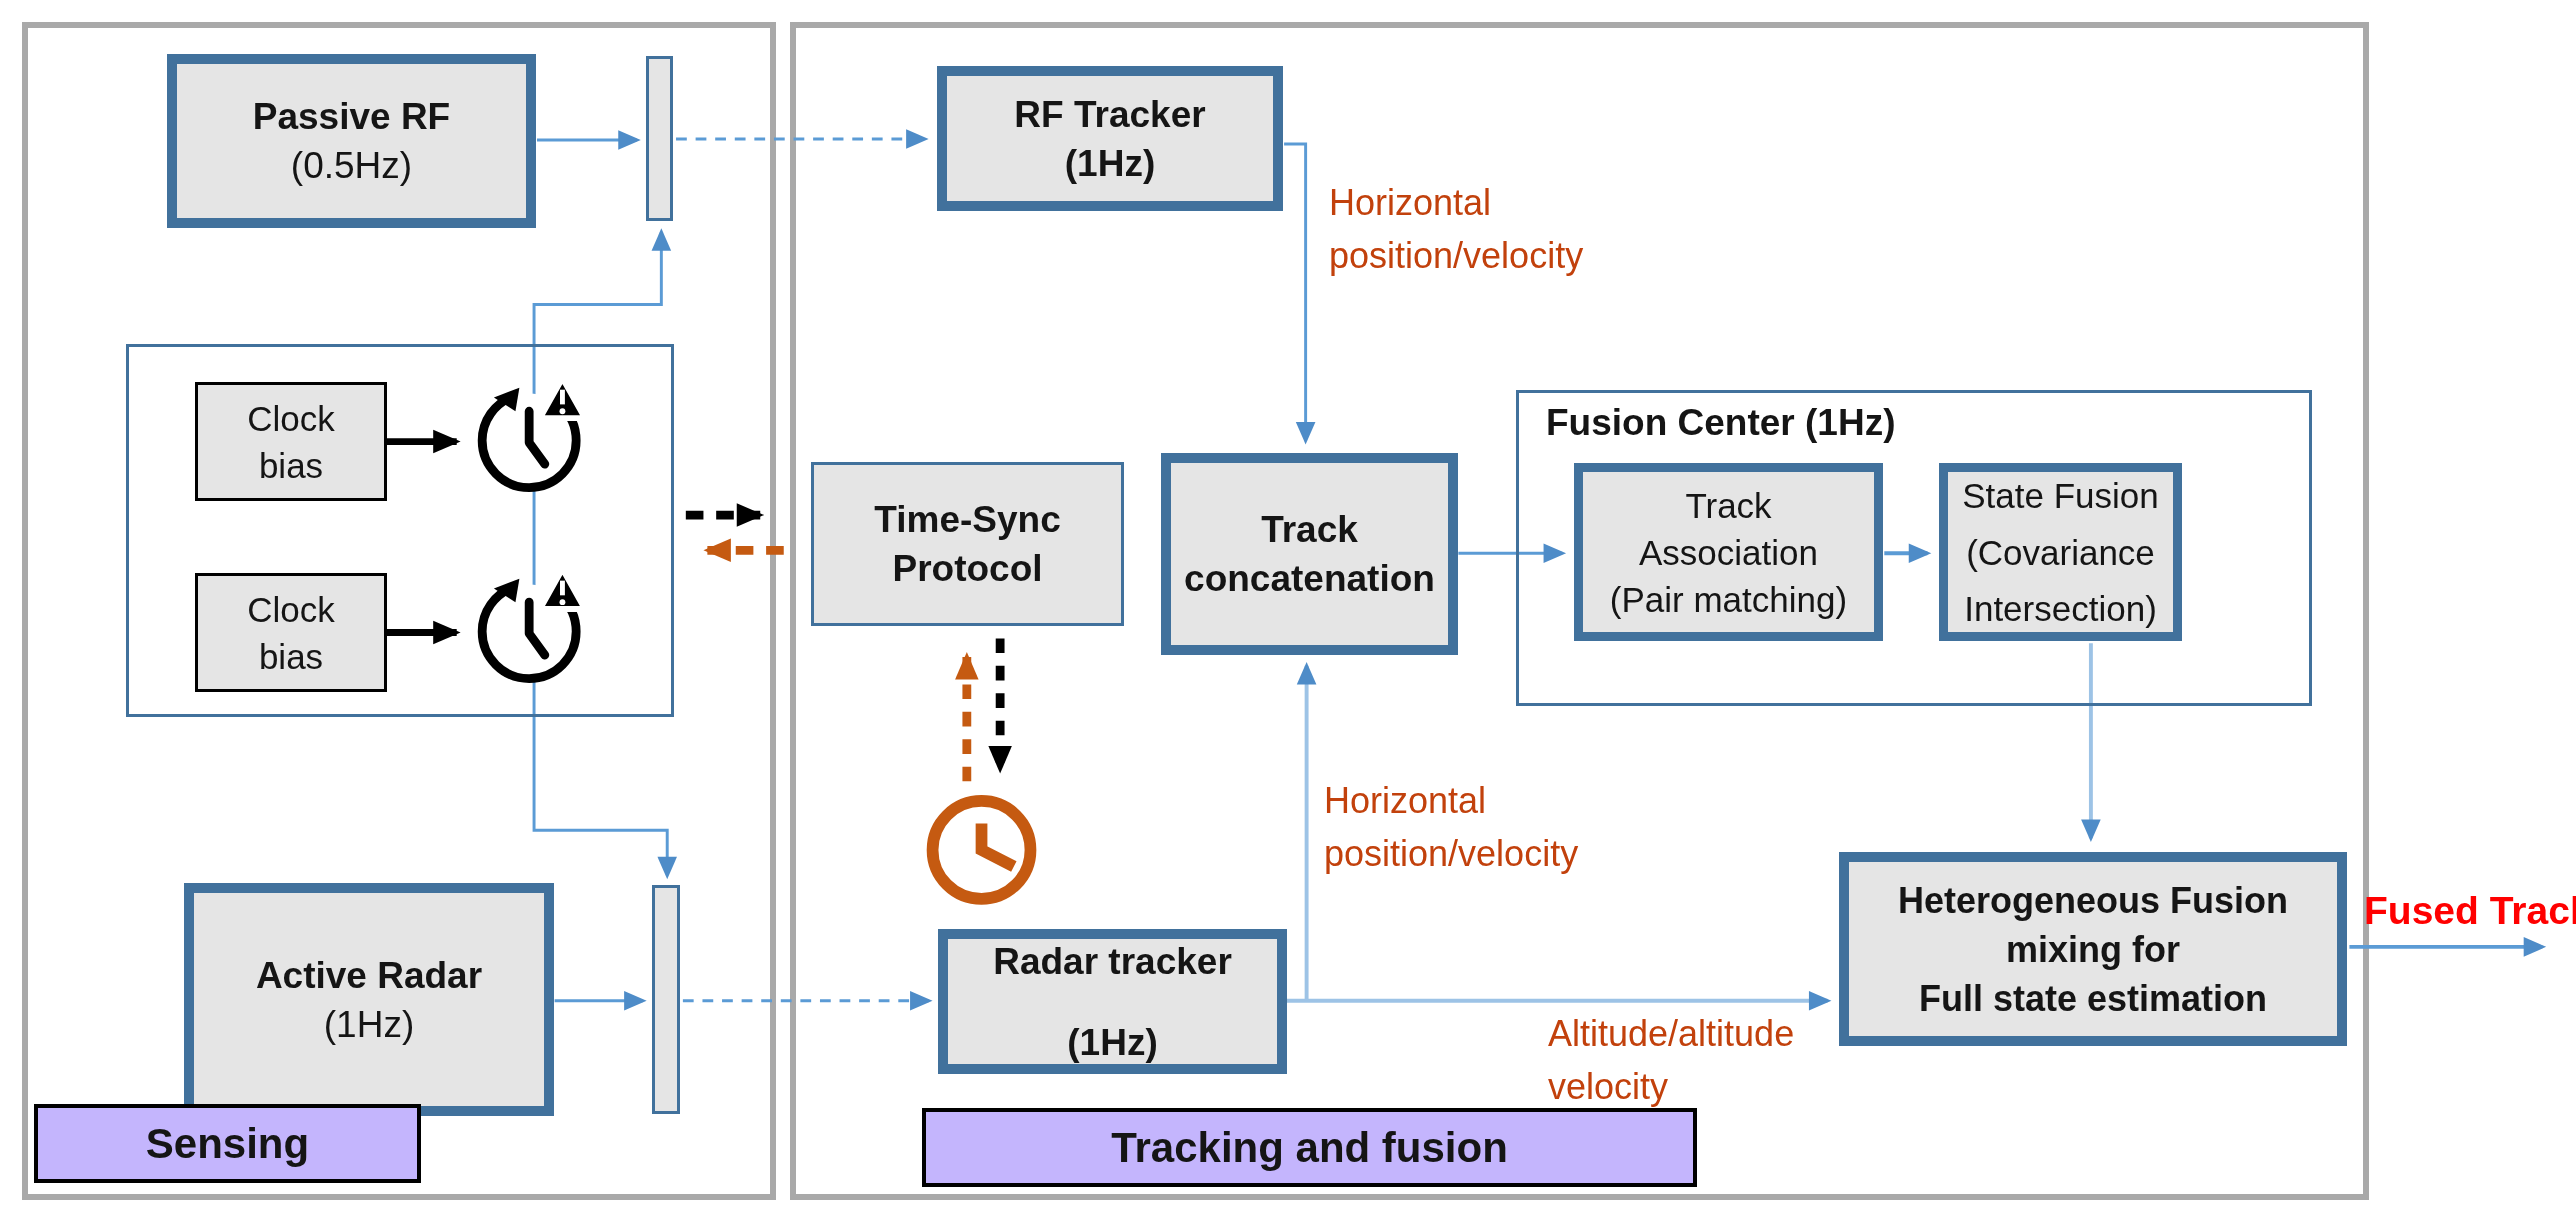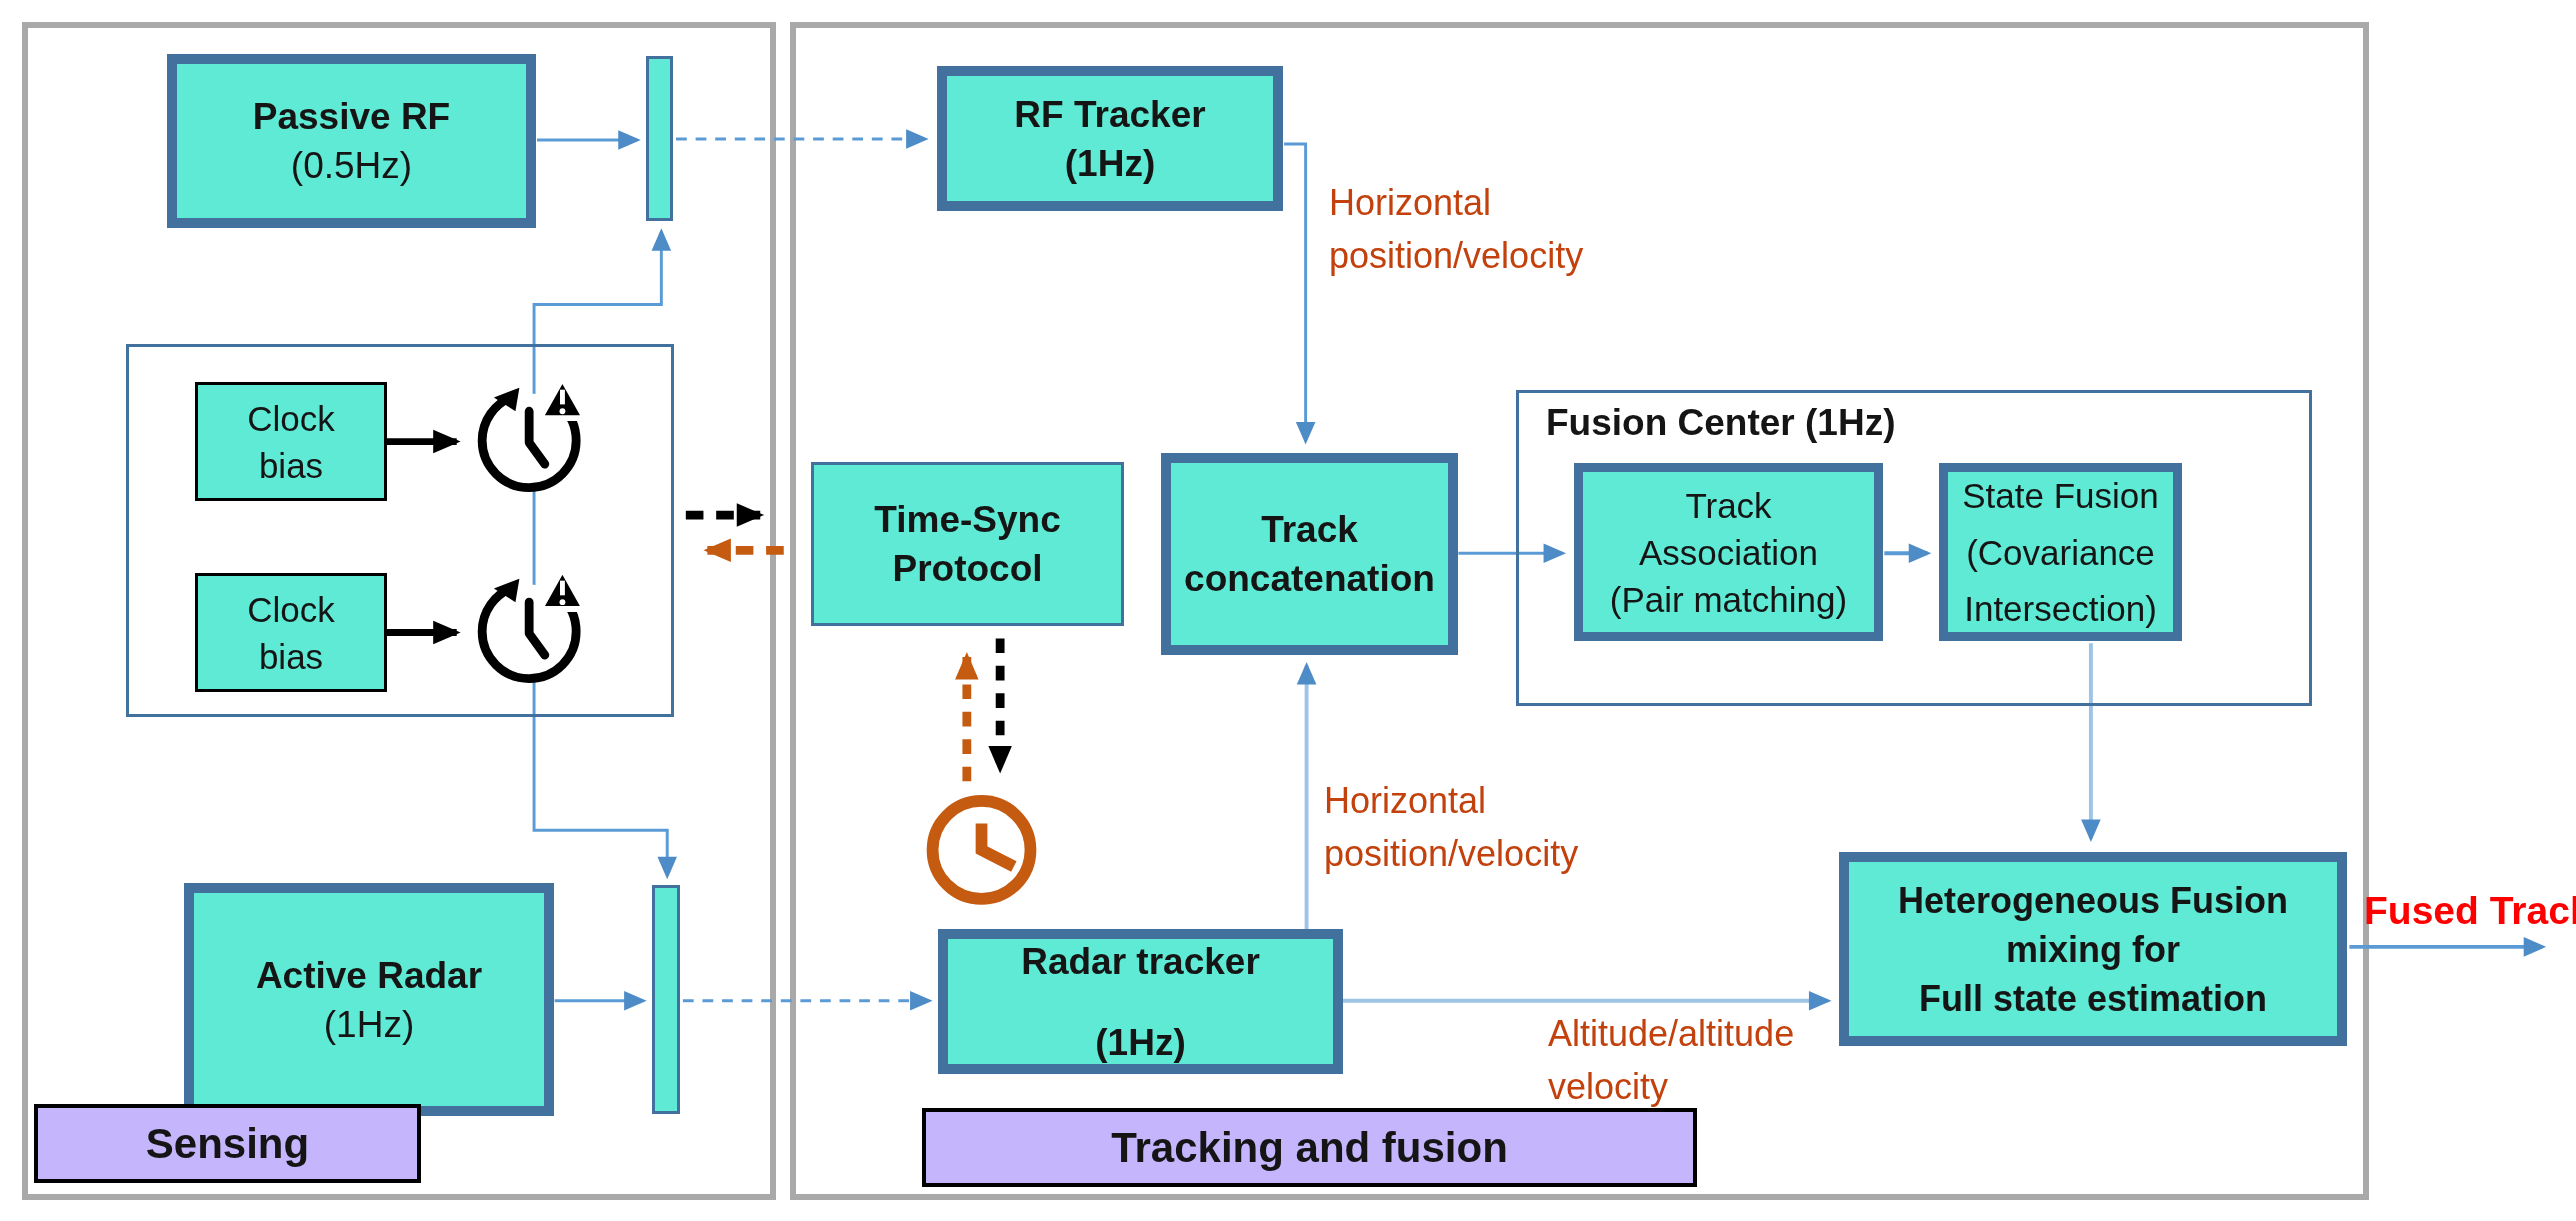--- a/index.html
+++ b/index.html
@@ -3,21 +3,21 @@
 <meta charset="utf-8">
 <style>
   html,body{margin:0;padding:0;background:#fff;}
   #canvas{
     position:relative;width:2576px;height:1221px;background:#fff;overflow:hidden;
     font-family:"Liberation Sans", sans-serif;color:#151515;
   }
   .panel{position:absolute;border:6.9px solid #A9A9A9;background:transparent;box-sizing:border-box;}
   #wires{position:absolute;left:0;top:0;pointer-events:none;}
   .box{
-    position:absolute;box-sizing:border-box;background:#5eead4;border:10.8px solid #41719C;
+    position:absolute;box-sizing:border-box;background:#e5e5e5;border:10.8px solid #41719C;
     display:flex;flex-direction:column;align-items:center;justify-content:center;
     text-align:center;font-size:37px;line-height:49px;
   }
   .thin{border-width:3.9px;}
   .blackbox{border:3.9px solid #000;margin-left:41px;}
   .transparent{background:transparent;}
   .b{font-weight:bold;}
   .label-box{
     position:absolute;box-sizing:border-box;background:#c4b5fd;border:4.9px solid #000;
     display:flex;align-items:center;justify-content:center;font-weight:bold;font-size:42px;
@@ -124,21 +124,21 @@
   <div class="box thin" style="left:811px;top:462px;width:313px;height:164px;">
     <div class="b">Time-Sync</div>
     <div class="b">Protocol</div>
   </div>
 
   <div class="box" style="left:937px;top:66px;width:346px;height:145px;">
     <div class="b">RF Tracker</div>
     <div class="b">(1Hz)</div>
   </div>
 
-  <div class="box" style="left:938px;top:929px;width:405px;height:145px;gap:32px;">
+  <div class="box" style="left:938px;top:929px;width:349px;height:145px;gap:32px;">
     <div class="b">Radar tracker</div>
     <div class="b">(1Hz)</div>
   </div>
 
   <div class="box" style="left:1161px;top:453px;width:297px;height:202px;">
     <div class="b">Track</div>
     <div class="b">concatenation</div>
   </div>
 
   <div class="box thin transparent" style="left:1516px;top:390px;width:796px;height:316px;"></div>

